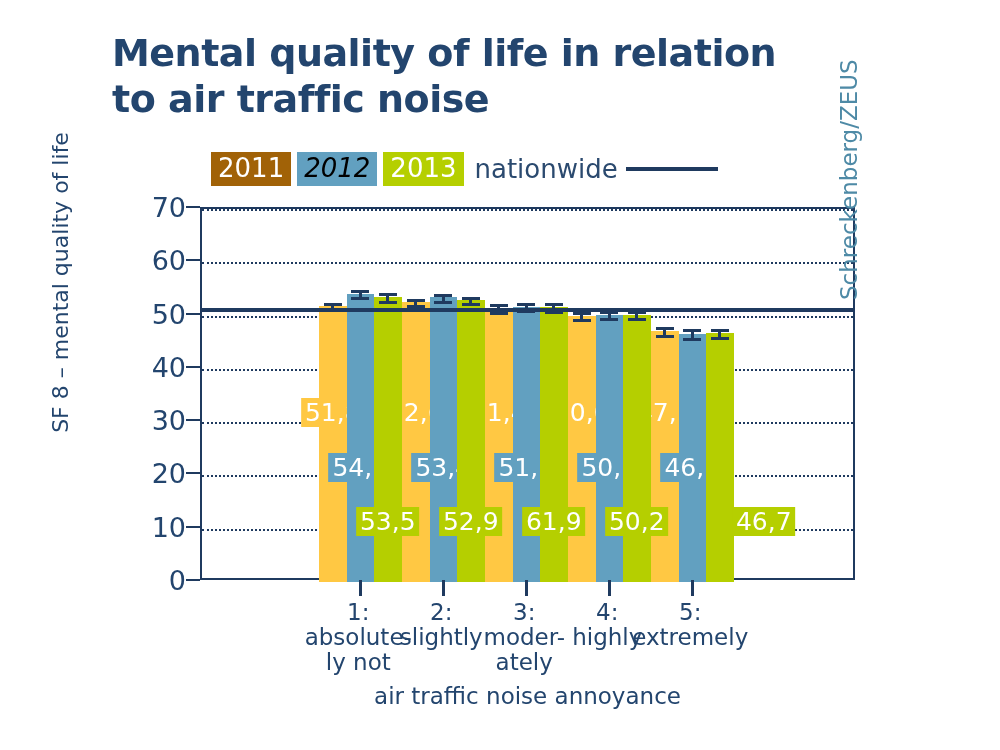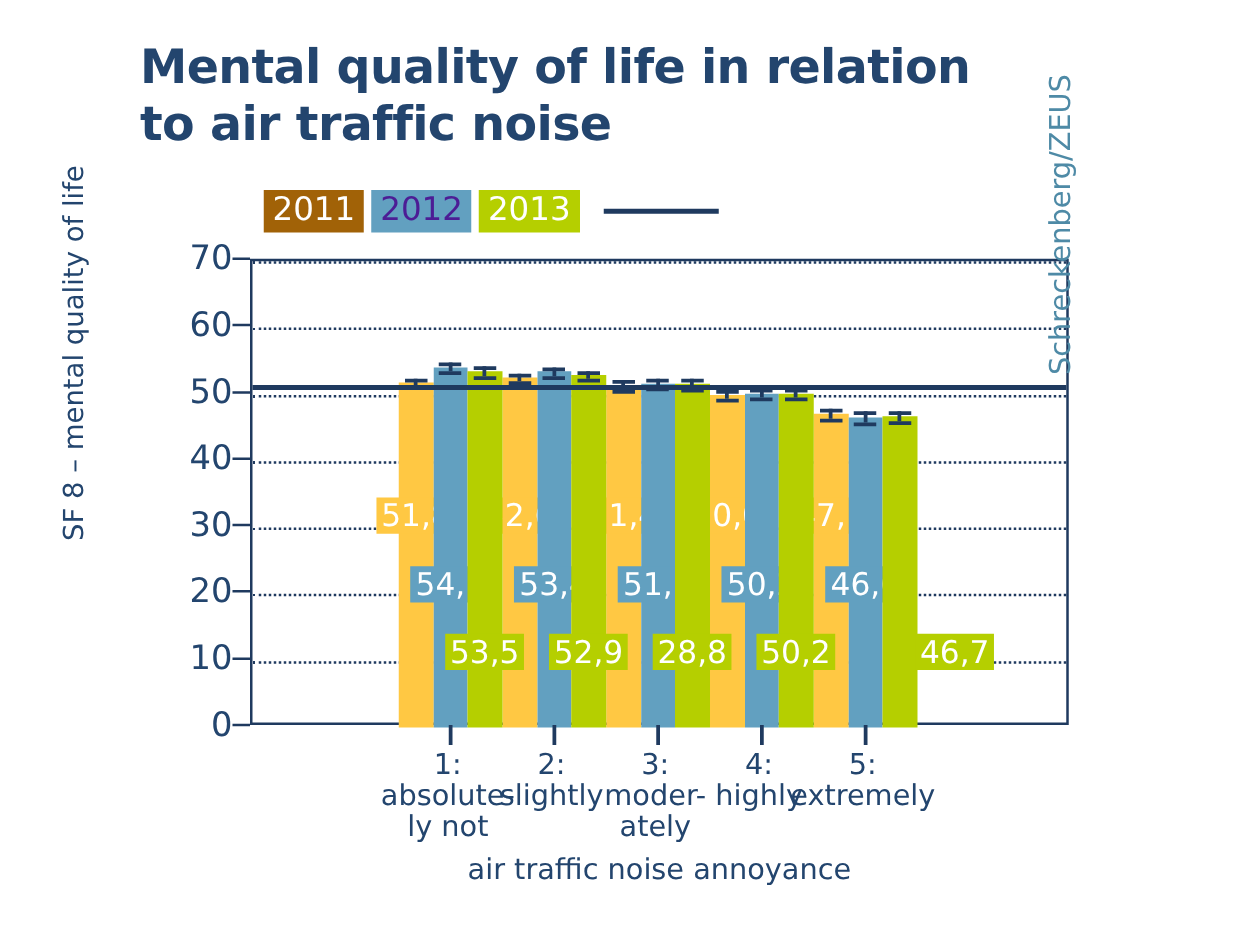--- a/index.html
+++ b/index.html
@@ -222,23 +222,24 @@
 </style>
 </head>
 <body>
 
 <div id="title">Mental quality of life in relation
 to air traffic noise</div>
 
 <div id="legend">
   <span class="sp"></span>
   <span class="lg-chip" style="background: #a16207; color: rgb(255, 255, 255);">2011</span>
-  <span class="lg-chip" style="background: rgb(98, 160, 192); color: #4c1d95;">2012</span>
+  <span class="lg-chip" style="background: rgb(98, 160, 192); color: #000000; font-style: italic;">2012</span>
   <span class="lg-chip" style="background: rgb(181, 207, 0); color: rgb(255, 255, 255);">2013</span>
   <span class="sp"></span>
+  <span class="lg-text">nationwide</span>
   <span class="lg-line" style="background: rgb(31, 58, 95);"></span>
 </div>
 
 <div id="yaxis-labels">
     <div class="yl" style="top: 373px;">0</div>
     <div class="yl" style="top: 319.714px;">10</div>
     <div class="yl" style="top: 266.429px;">20</div>
     <div class="yl" style="top: 213px;">30</div>
     <div class="yl" style="top: 159.857px;">40</div>
     <div class="yl" style="top: 106.571px;">50</div>
@@ -323,21 +324,21 @@
       <div class="dlabel" style="left: 185.75px; top: 298.4px; background: rgb(181, 207, 0);">53,5</div>
       <div class="bar" style="left: 255px; width: 27.5px; top: 91.1186px; height: 281.881px; background: rgb(181, 207, 0);"></div>
       <div class="errbar" style="left: 267.25px; top: 87.9214px; height: 6.39429px;"></div>
       <div class="errcap" style="left: 259.75px; top: 87.9214px; width: 18px;"></div>
       <div class="errcap" style="left: 259.75px; top: 94.3157px; width: 18px;"></div>
       <div class="dlabel" style="left: 268.75px; top: 298.4px; background: rgb(181, 207, 0);">52,9</div>
       <div class="bar" style="left: 338px; width: 27.5px; top: 98.0457px; height: 274.954px; background: rgb(181, 207, 0);"></div>
       <div class="errbar" style="left: 350.25px; top: 94.3157px; height: 7.46px;"></div>
       <div class="errcap" style="left: 342.75px; top: 94.3157px; width: 18px;"></div>
       <div class="errcap" style="left: 342.75px; top: 101.776px; width: 18px;"></div>
-      <div class="dlabel" style="left: 351.75px; top: 298.4px; background: rgb(181, 207, 0);">28,8</div>
+      <div class="dlabel" style="left: 351.75px; top: 298.4px; background: rgb(181, 207, 0);">61,9</div>
       <div class="bar" style="left: 421px; width: 27.5px; top: 105.506px; height: 267.494px; background: rgb(181, 207, 0);"></div>
       <div class="errbar" style="left: 433.25px; top: 102.309px; height: 6.39429px;"></div>
       <div class="errcap" style="left: 425.75px; top: 102.309px; width: 18px;"></div>
       <div class="errcap" style="left: 425.75px; top: 108.703px; width: 18px;"></div>
       <div class="dlabel" style="left: 434.75px; top: 298.4px; background: rgb(181, 207, 0);">50,2</div>
       <div class="bar" style="left: 504px; width: 27.5px; top: 124.156px; height: 248.844px; background: rgb(181, 207, 0);"></div>
       <div class="errbar" style="left: 516.25px; top: 119.893px; height: 8.52571px;"></div>
       <div class="errcap" style="left: 508.75px; top: 119.893px; width: 18px;"></div>
       <div class="errcap" style="left: 508.75px; top: 128.419px; width: 18px;"></div>
       <div class="dlabel" style="left: 517.75px; top: 298.4px; background: rgb(181, 207, 0); margin-left: 44px;">46,7</div>

